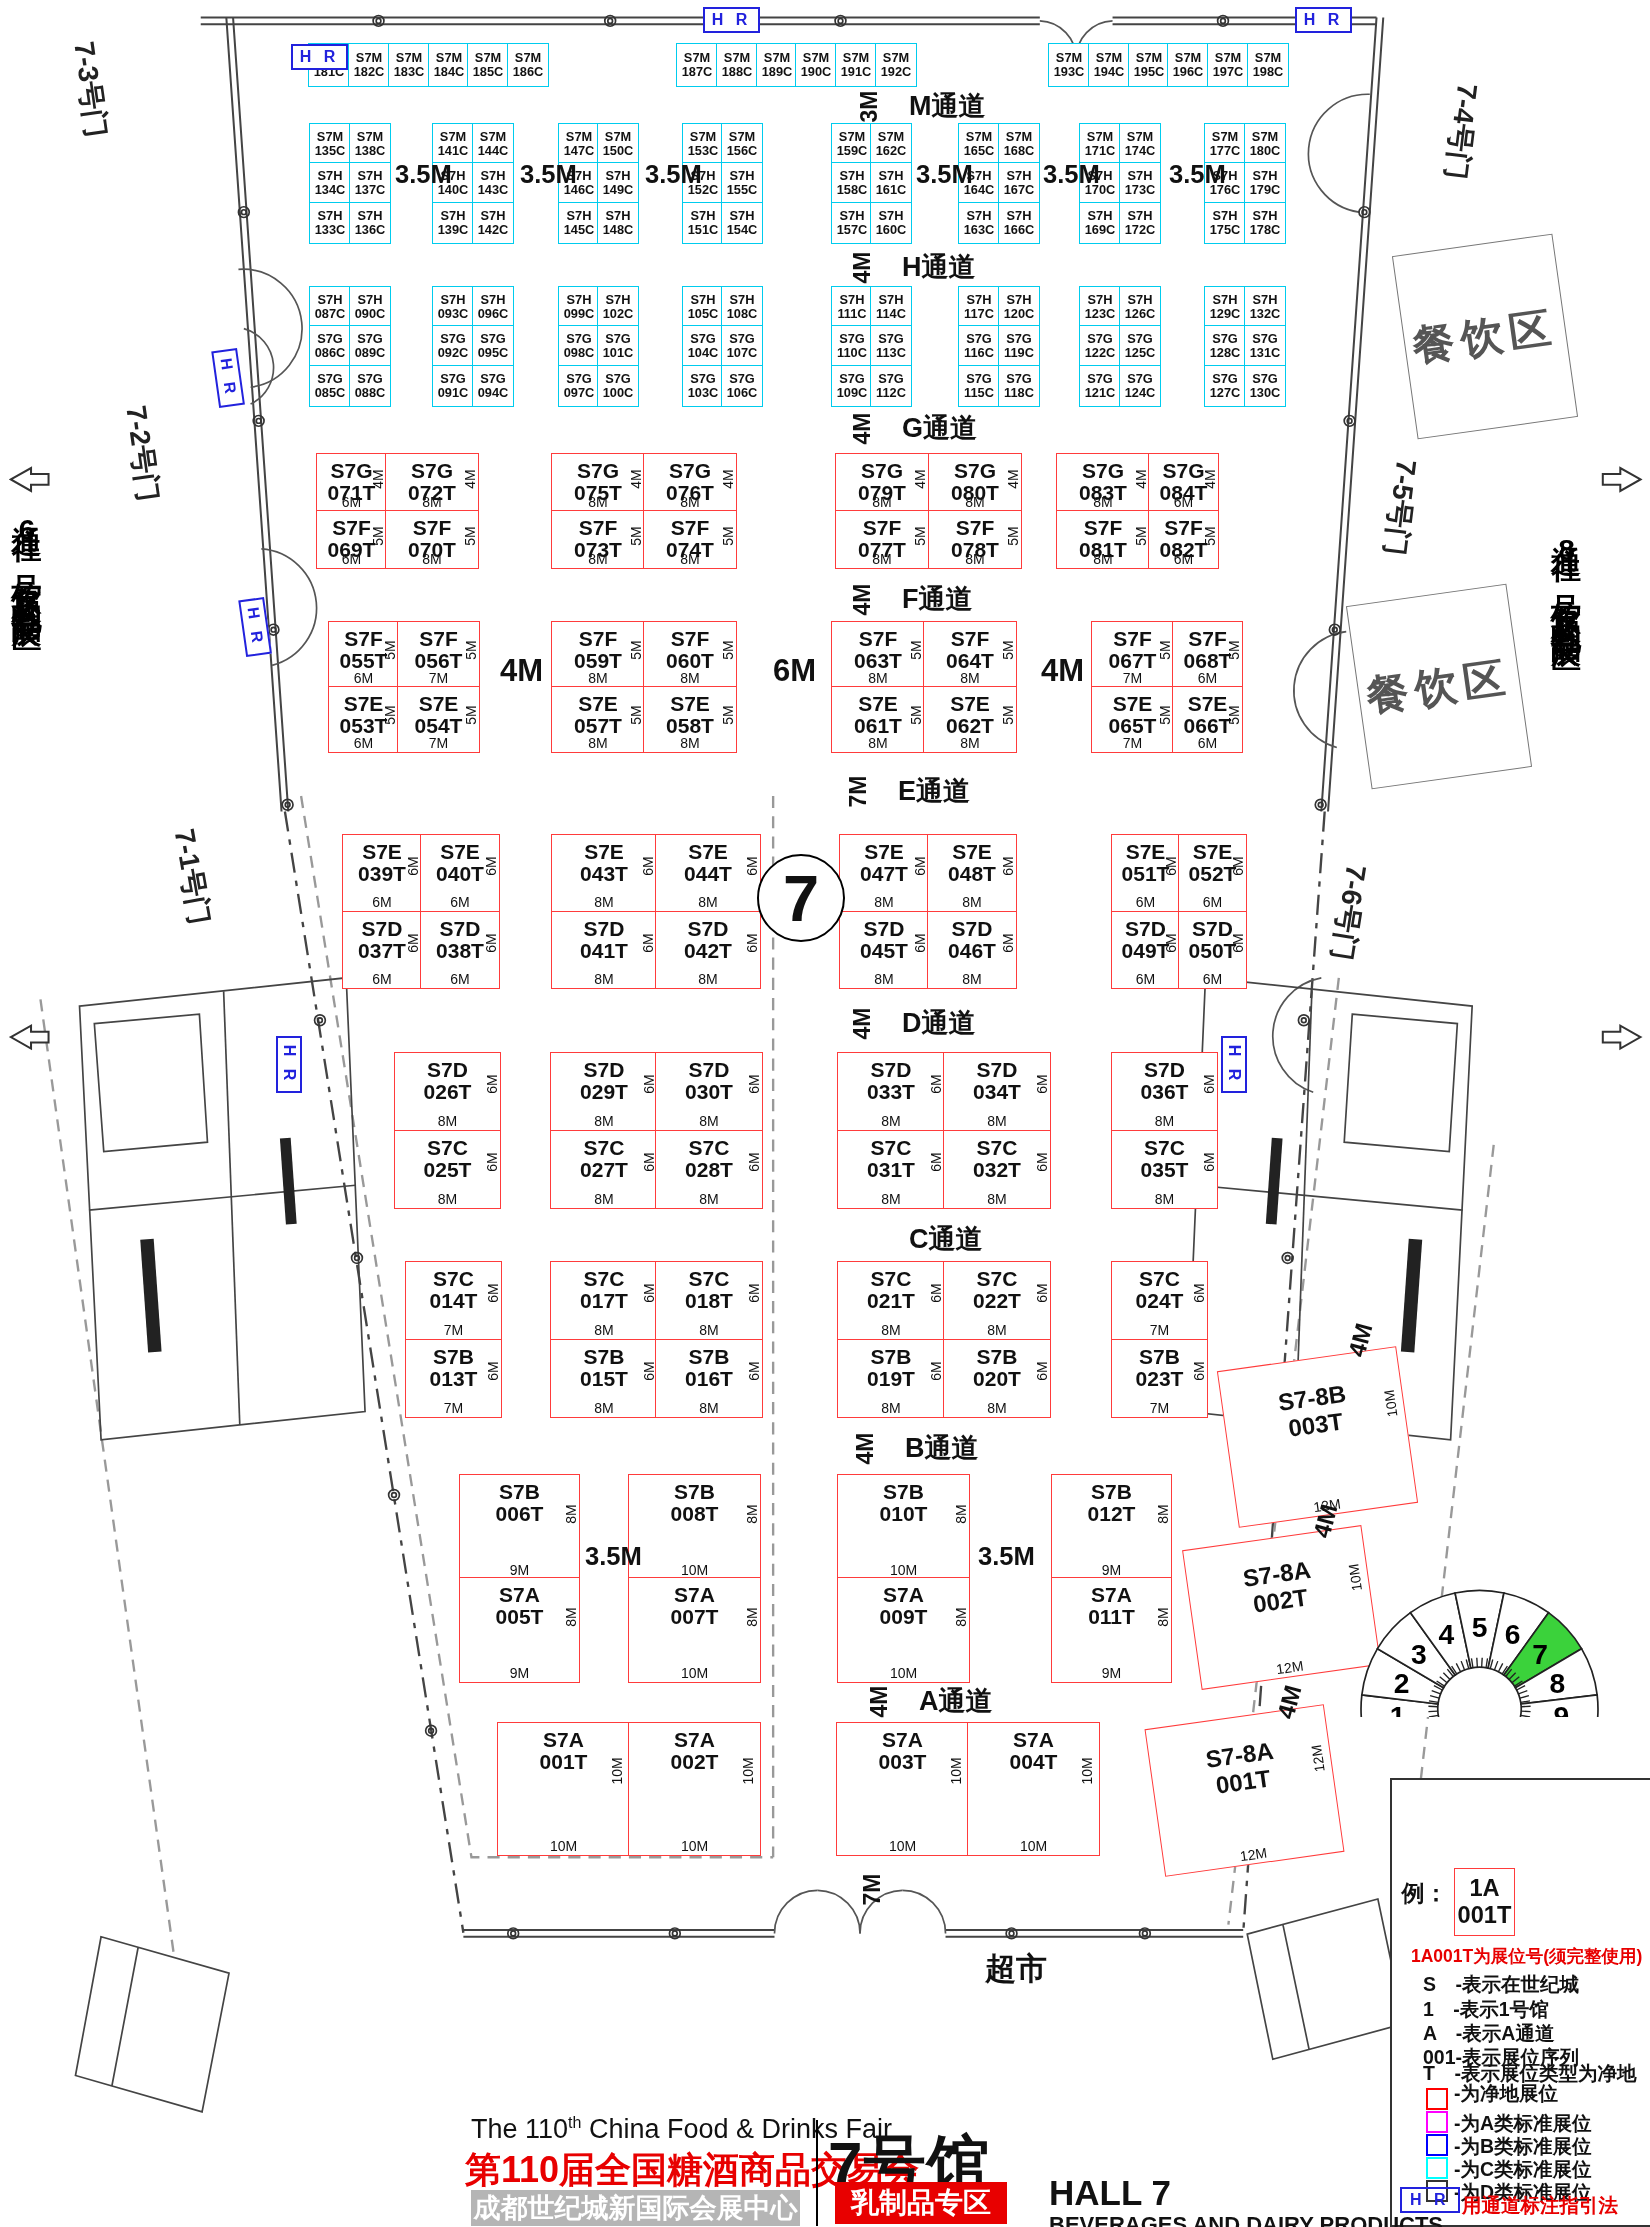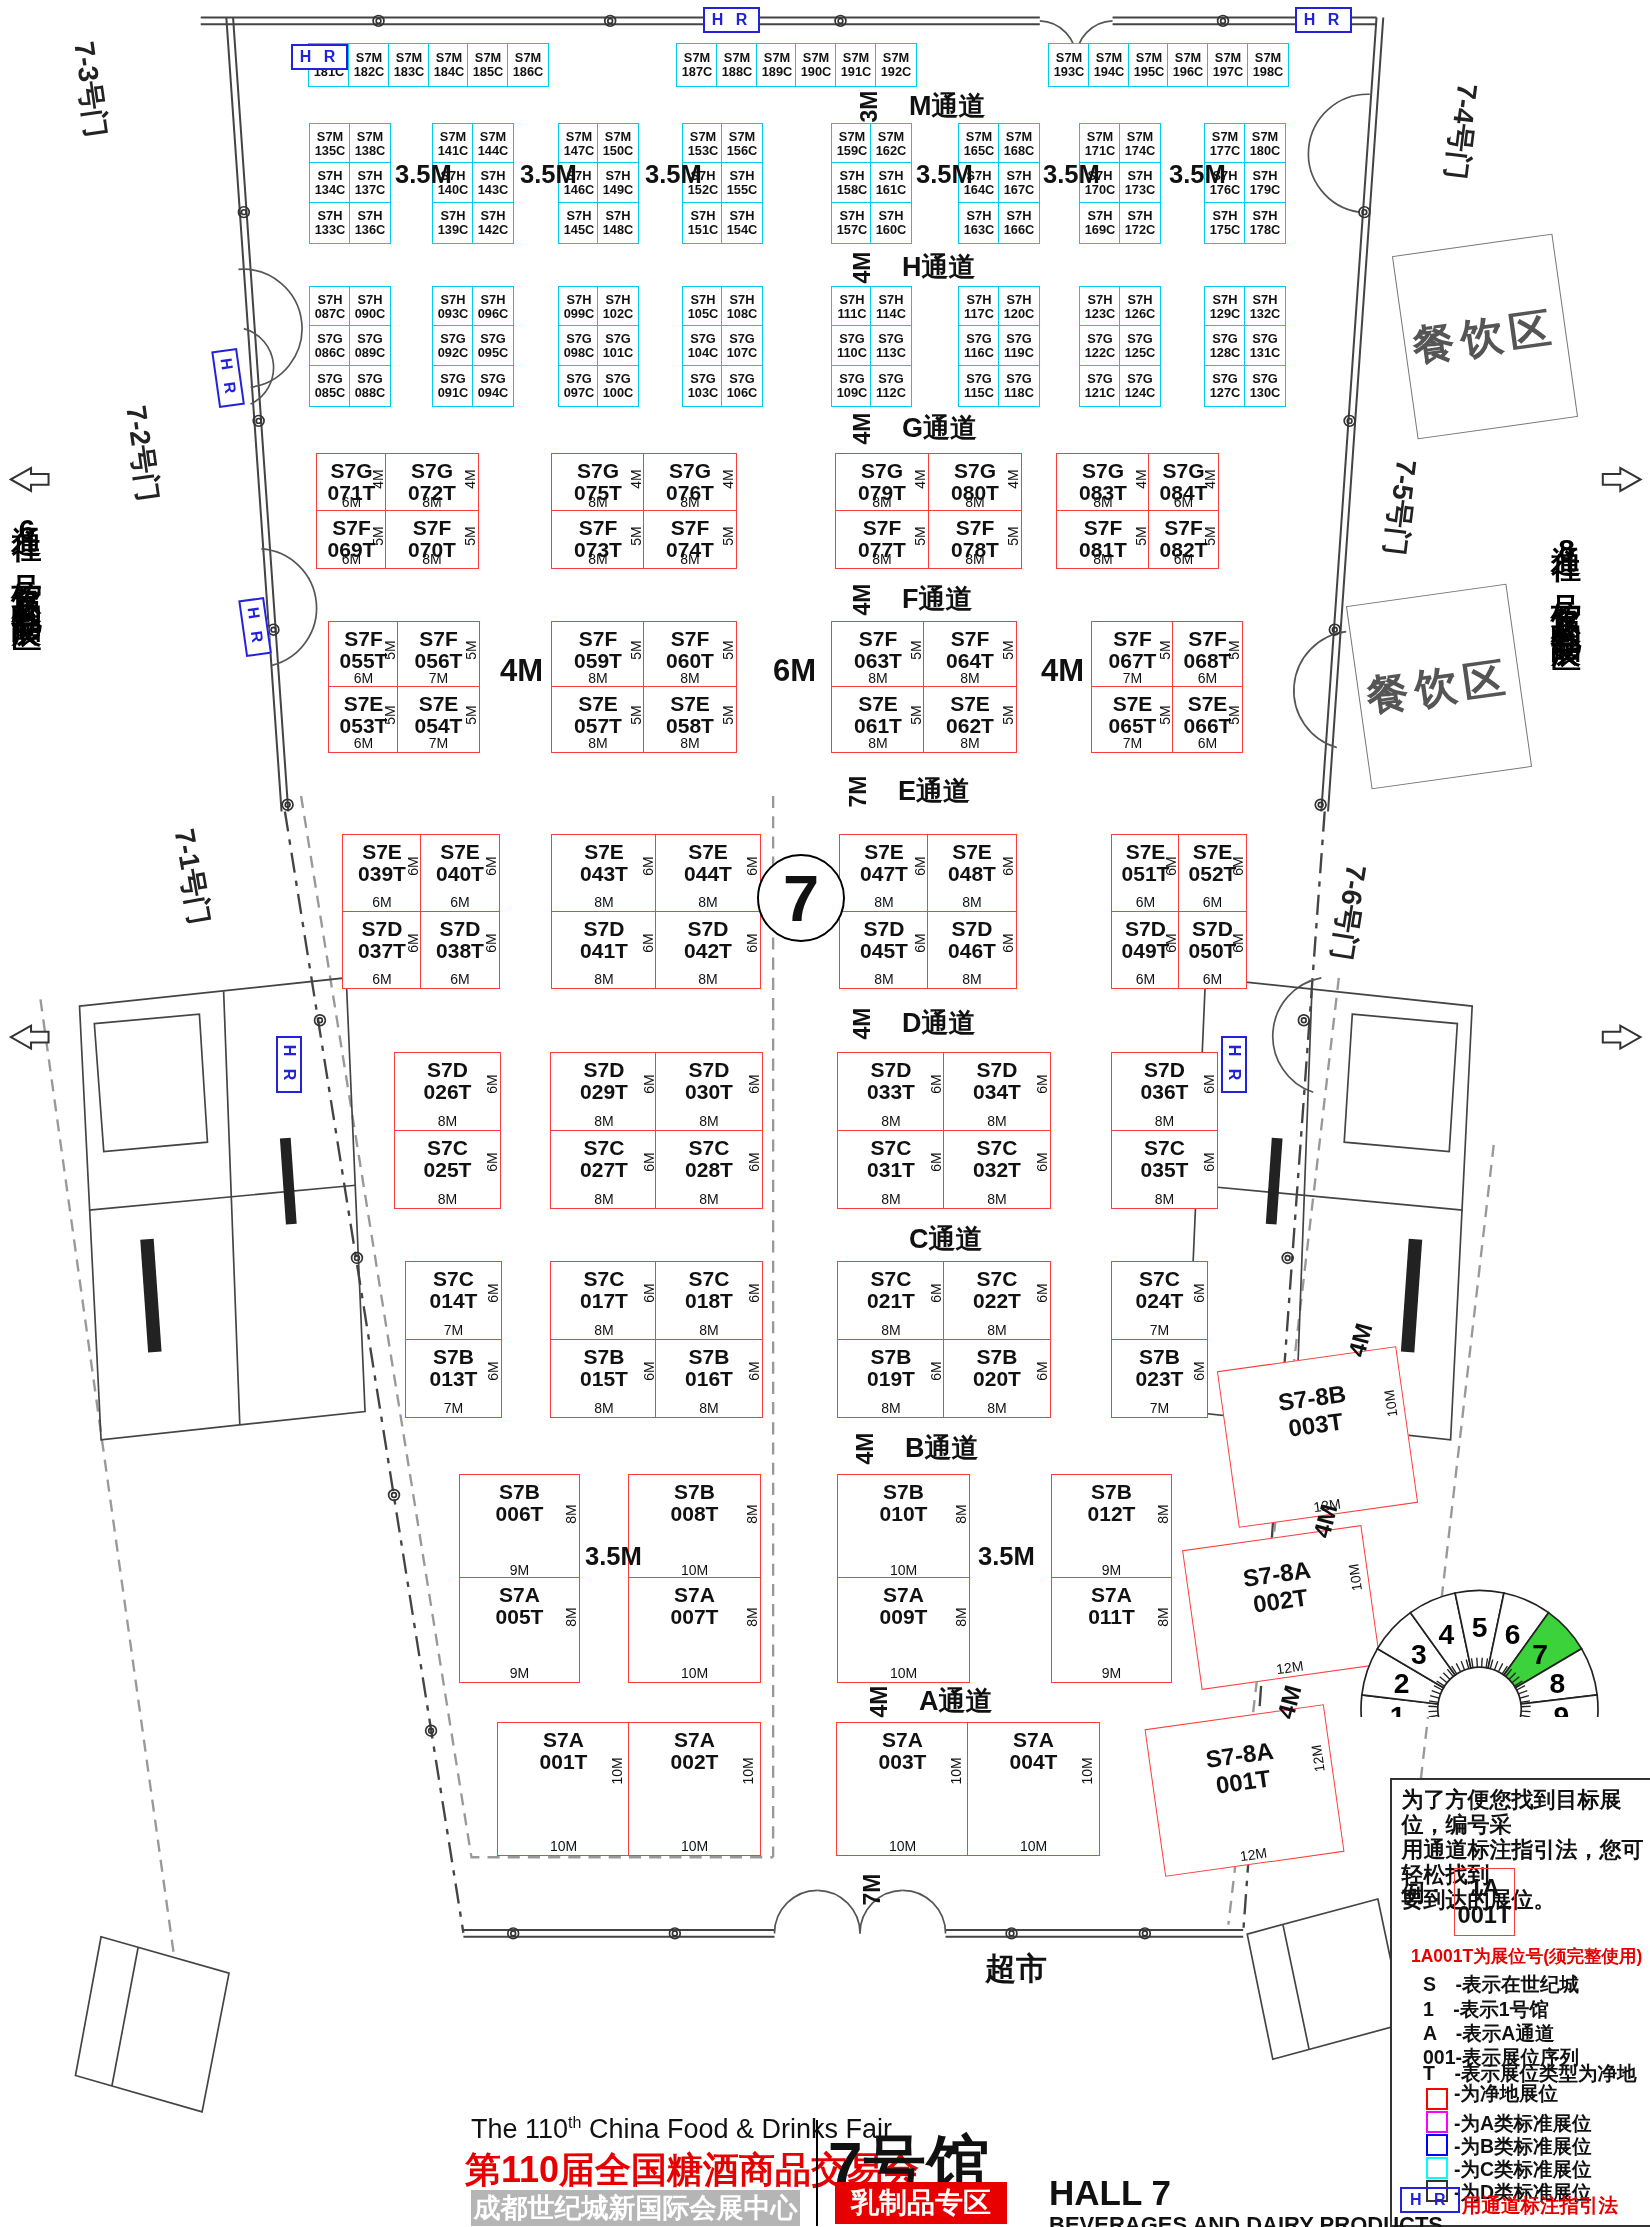--- a/index.html
+++ b/index.html
@@ -236,25 +236,20 @@
       <line x1="137.1" y1="225.8" x2="124.0" y2="220.8" stroke="#222" stroke-width="2"></line>
       <line x1="135.1" y1="232.0" x2="121.6" y2="228.3" stroke="#222" stroke-width="2"></line>
       <line x1="133.8" y1="238.3" x2="119.9" y2="236.1" stroke="#222" stroke-width="2"></line>
       <line x1="133.1" y1="244.8" x2="119.1" y2="244.0" stroke="#222" stroke-width="2"></line>
       <line x1="133.1" y1="251.2" x2="119.1" y2="252.0" stroke="#222" stroke-width="2"></line>
       <line x1="133.8" y1="257.7" x2="119.9" y2="259.9" stroke="#222" stroke-width="2"></line>
       <line x1="135.1" y1="264.0" x2="121.6" y2="267.7" stroke="#222" stroke-width="2"></line>
     </svg>
 
   <div class="legend">
-    <div class="intro">
-      <span>为了方便您找到目标展位，编号采</span><br>
-      <span>用通道标注指引法，您可轻松找到</span><br>
-      <span>要到达的展位。</span>
-    </div>
     <div class="exlab">例：</div>
     <div class="exbox">
       <span>1A</span>
       <span>001T</span>
     </div>
     <div class="rednote">1A001T为展位号(须完整使用)</div>
     <div class="dec" style="top:191px">S　-表示在世纪城</div>
     <div class="dec" style="top:216px">1　-表示1号馆</div>
     <div class="dec" style="top:240px">A　-表示A通道</div>
     <div class="dec" style="top:264px">001-表示展位序列</div>

